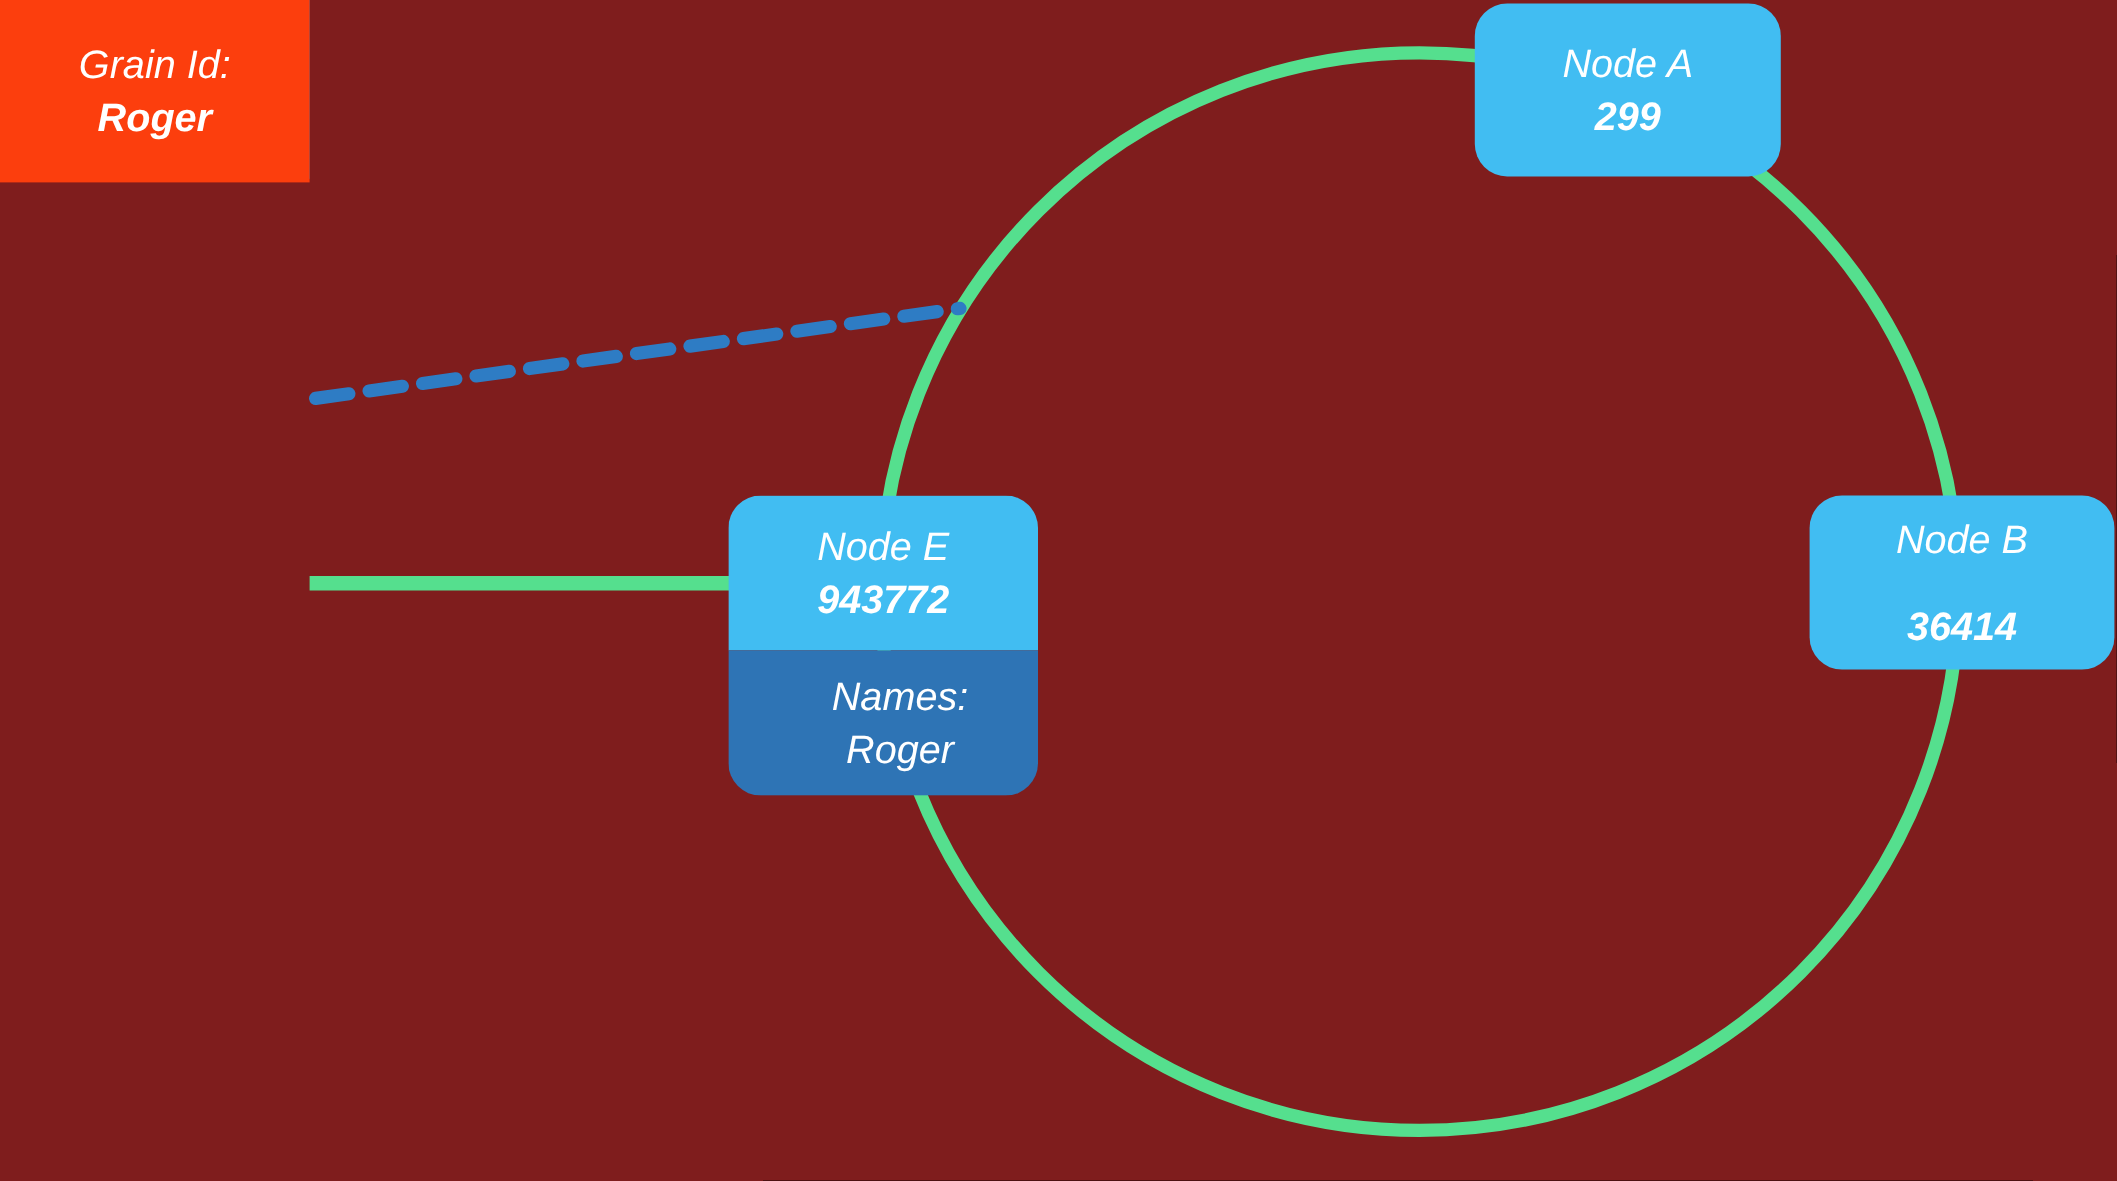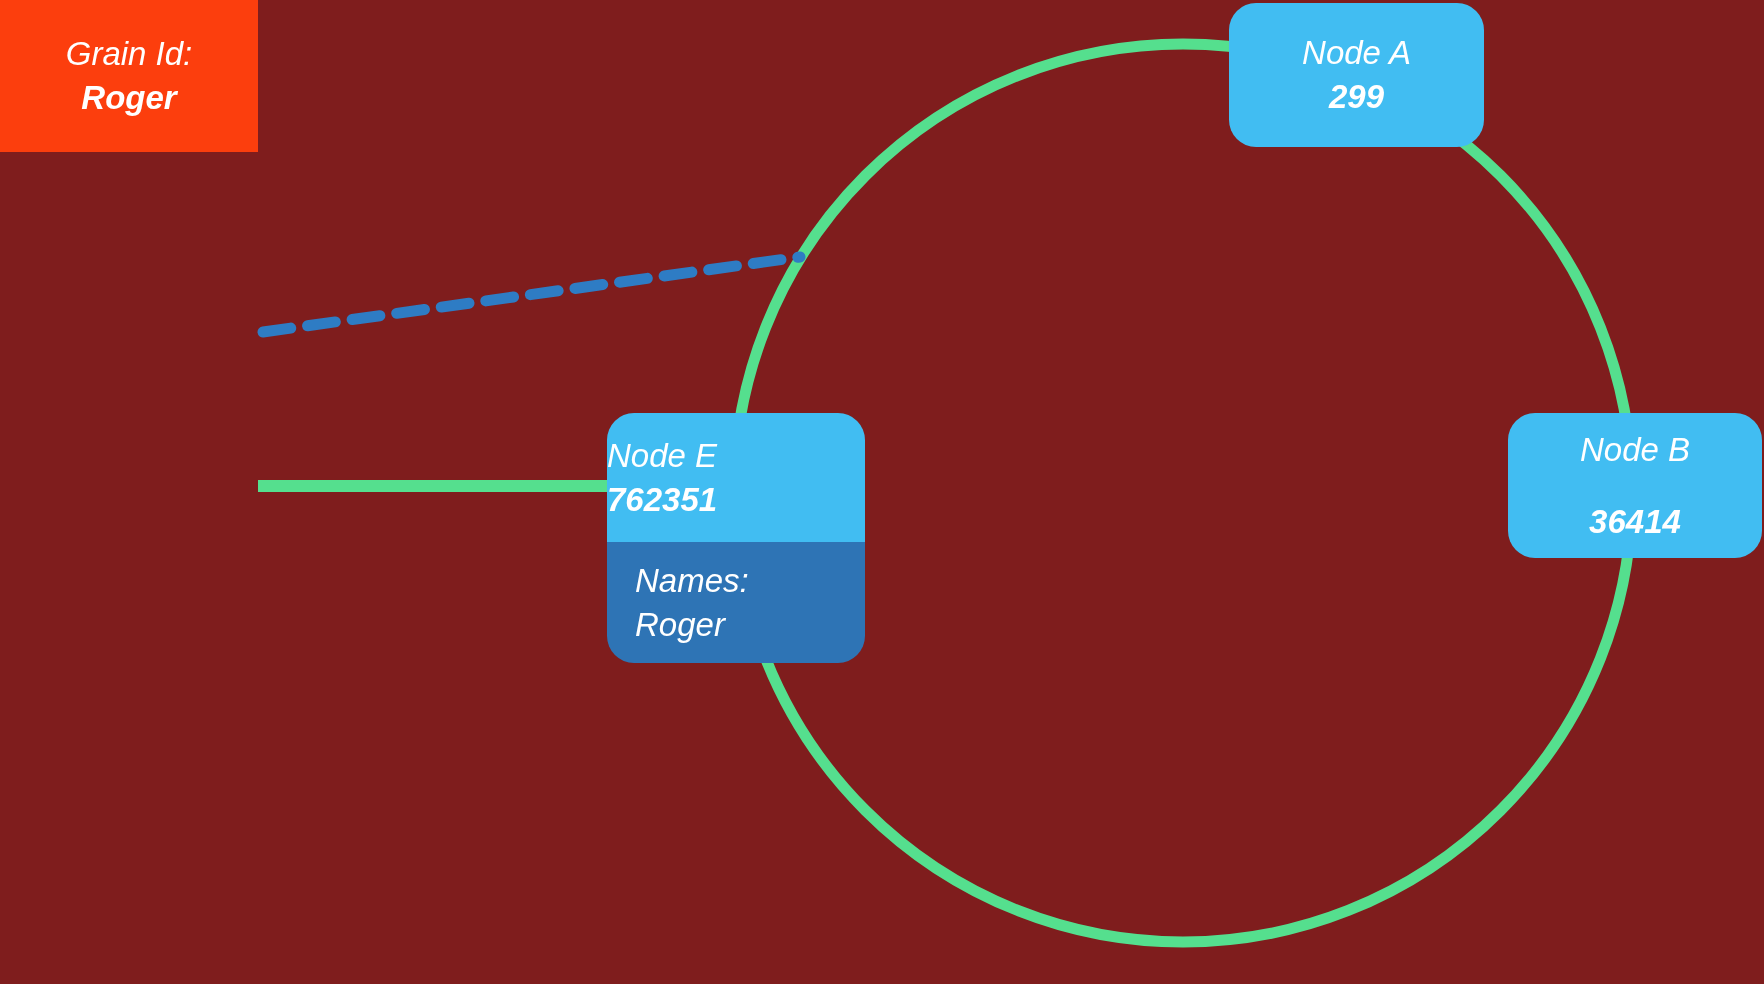--- a/index.html
+++ b/index.html
@@ -50,21 +50,21 @@
     left: 607px; top: 413px;
     width: 258px; height: 250px;
     border-radius: 27px;
     overflow: hidden;
     display: flex;
     flex-direction: column;
   }
   .node-e .section {
     display: flex;
     flex-direction: column;
-    align-items: flex-start;
+    align-items: center;
     justify-content: center;
     color: #fff;
     font-size: 33px;
     line-height: 44px;
     text-align: center;
   }
   .node-e .top-section    { height: 129px; }
   .node-e .bottom-section { height: 121px; }
 </style>
 </head>
@@ -87,21 +87,21 @@
   </div>
 
   <div class="box grain-box" style="background-color: rgb(252, 62, 13);">
     <div class="label">Grain Id:</div>
     <div class="value">Roger</div>
   </div>
 
   <div class="node-e">
     <div class="section top-section" style="background-color: rgb(65, 189, 242);">
       <div class="label">Node E</div>
-      <div class="value">762351</div>
+      <div class="value">943772</div>
     </div>
     <div class="section bottom-section" style="background-color: rgb(46, 116, 181); padding-left: 28px;">
       <div class="label">Names:</div>
       <div class="label">Roger</div>
     </div>
   </div>
 
   <div class="box rounded node-a" style="background-color: rgb(65, 189, 242);">
     <div class="label">Node A</div>
     <div class="value">299</div>

